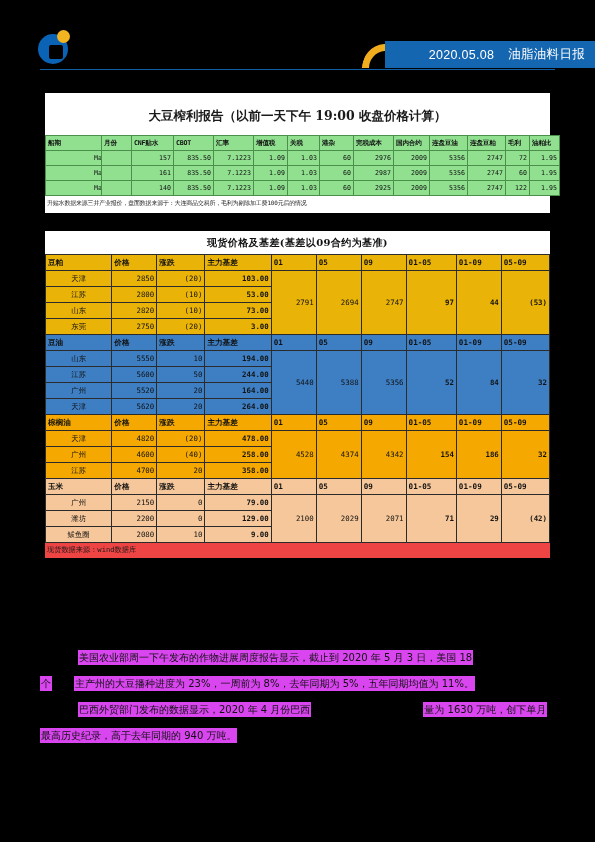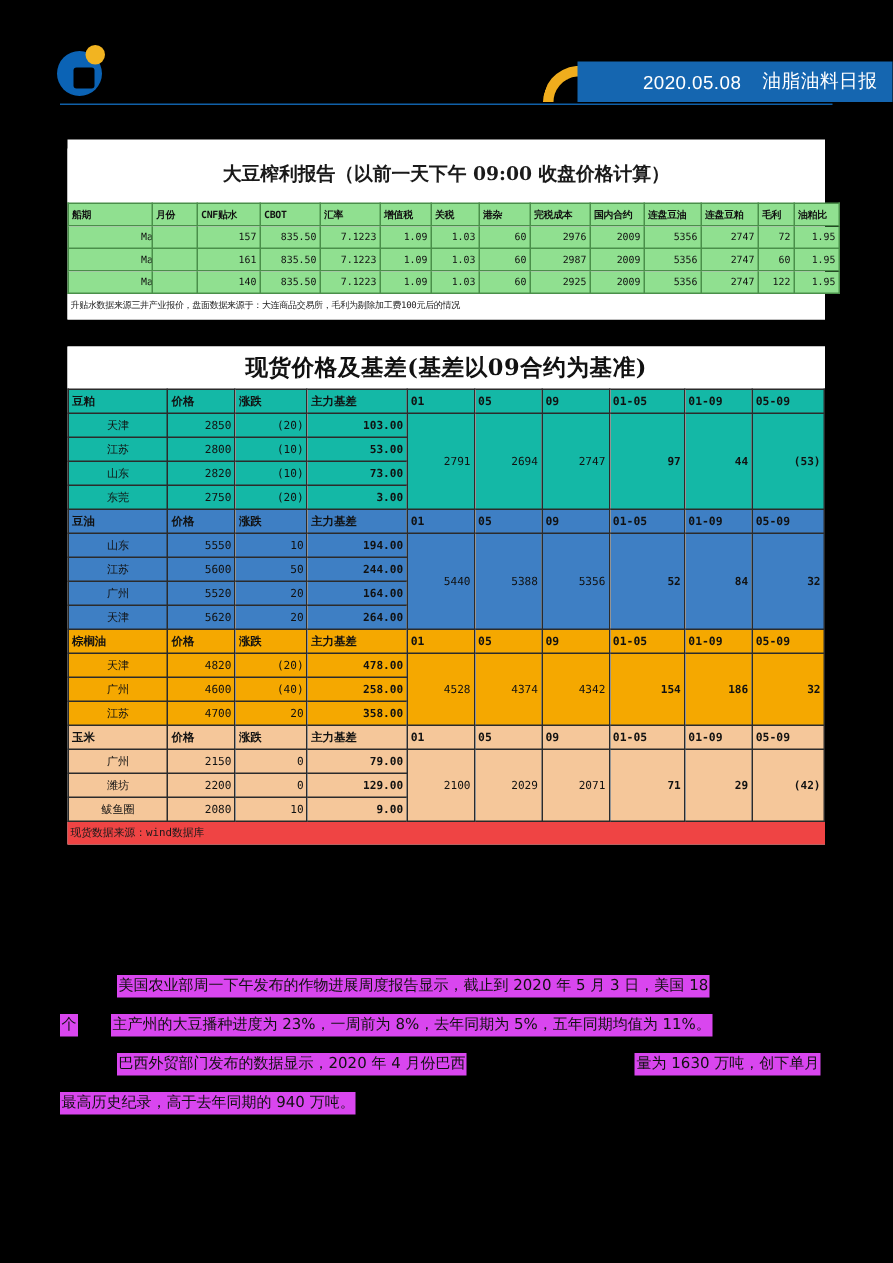--- a/index.html
+++ b/index.html
@@ -148,21 +148,21 @@
   }
 
   
   #t2-wrap {
     margin-top: 18px;
     background: #ffffff;
   }
   #t2-title {
     text-align: center;
     font-family: "DejaVu Serif", "Liberation Serif", serif;
-    font-size: 15px;
+    font-size: 10px;
     font-weight: bold;
     color: #111111;
     padding: 5px 0 4px 0;
     background: #ffffff;
     letter-spacing: .4px;
   }
   #t2 td {
     border: 1px solid #2b2b2b;
     height: 15px;
     line-height: 15px;
@@ -175,21 +175,21 @@
     text-align: left;
     font-size: 7.6px;
   }
   #t2 td.city { text-align: center; }
   #t2 td.num  { text-align: right; }
   #t2 td.basis{ text-align: right; font-weight: bold; }
   #t2 td.mrg  { text-align: right; }
   #t2 td.mrg.b{ font-weight: bold; }
   .neg { color: #d81010; }
   
-  .sec-meal td { background: #14b8a6; margin-top: 24px; }
+  .sec-meal td { background: #eab308; margin-top: 24px; }
   .sec-oil  td { background: #3e7fc4; }
   .sec-palm td { background: #f5a800; }
   .sec-corn td { background: #f5c79a; }
   #t2-note {
     background: #ef4444;
     color: #1a1a1a;
     font-size: 7.2px;
     font-family: "DejaVu Sans Mono", "Liberation Mono", monospace;
     padding: 2px 16px 3px 2px;
   }
@@ -234,21 +234,21 @@
   <div id="banner">
     <span class="bdate">2020.05.08</span>
     <span>油脂油料日报</span>
   </div>
   <div id="header-rule"></div>
 </div>
 
 <div id="sheet">
 
   <div id="t1-wrap">
-    <div id="t1-title">大豆榨利报告（以前一天下午 09:00 收盘价格计算）</div>
+    <div id="t1-title">大豆榨利报告（以前一天下午 19:00 收盘价格计算）</div>
     <table id="t1">
       <colgroup>
         <col style="width:56px">
           <col style="width:30px">
           <col style="width:42px">
           <col style="width:40px">
         <col style="width:40px">
           <col style="width:34px">
           <col style="width:32px">
           <col style="width:34px">

